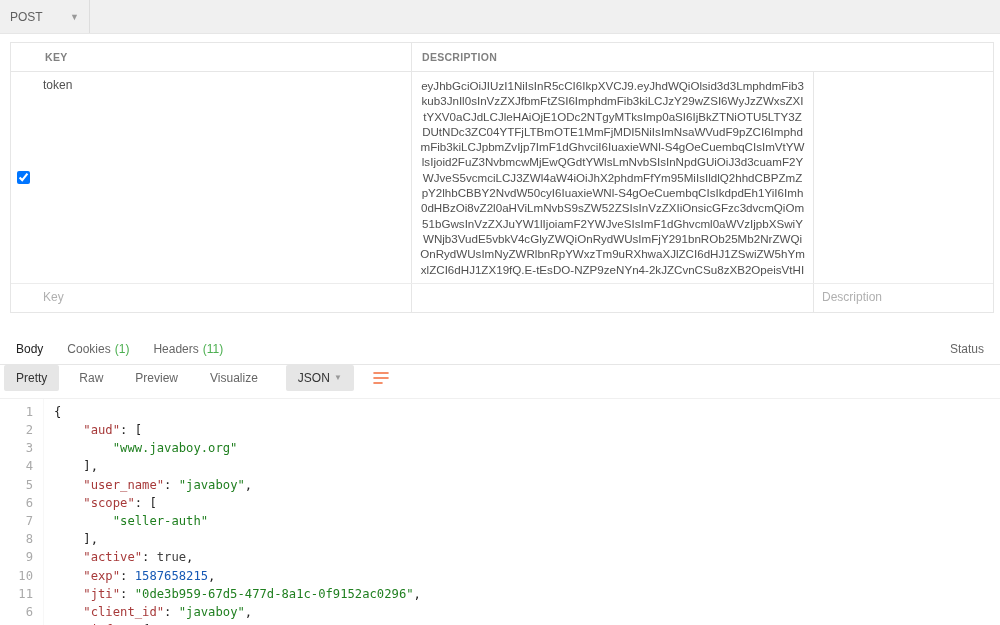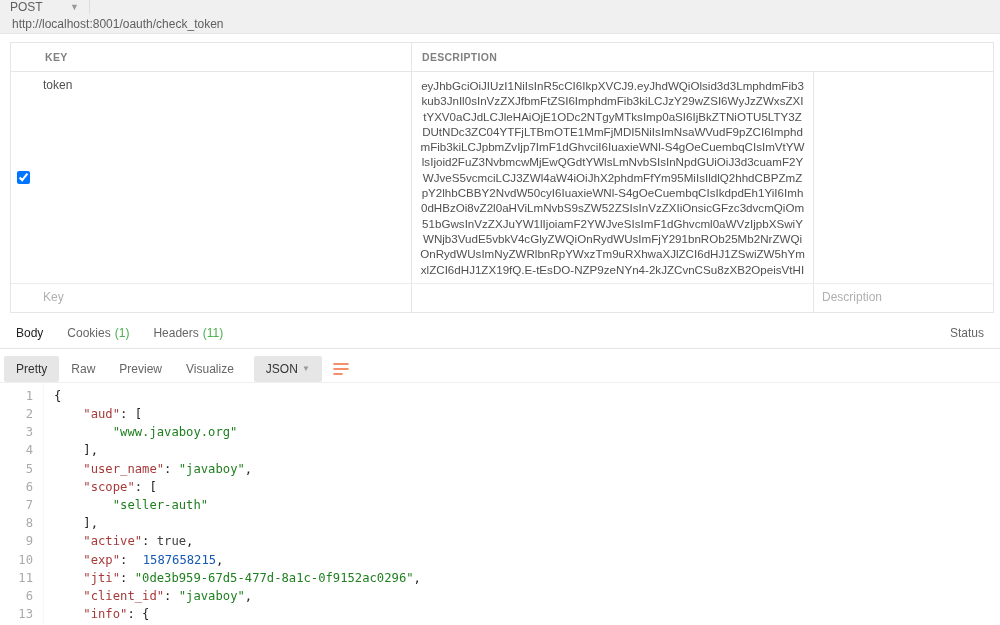--- a/index.html
+++ b/index.html
@@ -1,69 +1,68 @@
 <!DOCTYPE html>
 <html><head>
   <meta charset="utf-8">
   <style>
     * { margin: 0; padding: 0; box-sizing: border-box; }
     body { font-family: -apple-system, "Helvetica Neue", Arial, sans-serif; font-size: 12px; color: #212121; background: #fff; }
 
-    .top-bar { display: flex; align-items: stretch; height: 34px; border-bottom: 1px solid #e6e6e6; background: #f0f0f0; flex-direction: column; }
+    .top-bar { display: flex; align-items: stretch; height: 34px; border-bottom: 1px solid #e6e6e6; background: #f0f0f0; }
     .method-select { width: 90px; display: flex; align-items: center; padding: 0 10px; color: #606060; border-right: 1px solid #ddd; cursor: pointer; justify-content: space-between; }
     .method-select .chevron { font-size: 9px; color: #999; }
     .url-input { flex: 1; border: none; padding: 0 12px; font-size: 12px; background: #f0f0f0; color: #606060; outline: none; }
 
     .params-panel { border: 1px solid #e6e6e6; margin: 8px 6px 0 10px; }
     .params-header { display: flex; background: #fff; border-bottom: 1px solid #e6e6e6; }
     .params-header > div { padding: 8px 10px; font-size: 10.5px; color: #808080; font-weight: 600; letter-spacing: .3px; }
     .col-key { width: 401px; border-right: 1px solid #e6e6e6; }
     .col-value { width: 402px; border-right: 1px solid #e6e6e6; }
     .col-desc { flex: 1; }
 
     .params-row { display: flex; border-bottom: 1px solid #ececec; align-items: stretch; min-height: 28px; }
     .params-row:last-child { border-bottom: none; }
     .check-cell { width: 24px; display: flex; align-items: center; justify-content: center; }
     .check-cell input { width: 13px; height: 13px; }
     .key-cell { width: 377px; border-right: 1px solid #e6e6e6; padding: 6px 8px; color: #505050; }
     .value-cell { width: 402px; border-right: 1px solid #e6e6e6; padding: 6px 8px; color: #505050; word-break: break-all; font-size: 11.6px; line-height: 1.32; text-align: center; }
     .desc-cell { flex: 1; padding: 6px 8px; color: #505050; }
     .placeholder { color: #b0b0b0; }
 
-    .response-tabs { display: flex; align-items: center; padding: 0 4px; margin-top: 6px; height: 30px; border-bottom: 1px solid #e6e6e6; font-size: 12px; }
+    .response-tabs { display: flex; align-items: center; padding: 0 4px; margin-top: 22px; height: 30px; border-bottom: 1px solid #e6e6e6; font-size: 12px; }
     .rtab { padding: 0 12px; color: #666; cursor: pointer; height: 100%; display: flex; align-items: center; }
     .rtab .count { color: #4CAF50; margin-left: 4px; }
     .rtab.active { color: #222; }
     .status-right { margin-left: auto; padding-right: 12px; color: #666; }
 
-    .body-toolbar { display: flex; align-items: flex-end; height: 34px; padding: 0 4px; gap: 0; border-bottom: 1px solid #f0f0f0; }
+    .body-toolbar { display: flex; align-items: flex-start; height: 34px; padding: 0 4px; gap: 8px; border-bottom: 1px solid #f0f0f0; }
     .bt-btn { padding: 0 12px; height: 26px; display: flex; align-items: center; color: #666; cursor: pointer; font-size: 12px; border-radius: 2px; }
     .bt-btn.selected { background: #e6e6e6; color: #333; }
     .bt-btn .chevron { font-size: 8px; margin-left: 4px; color: #999; }
     .wrap-icon { margin-left: 6px; color: #F26B3A; width: 26px; height: 26px; display: flex; align-items: center; justify-content: center; cursor: pointer; }
 
     .editor { display: flex; font-family: Menlo, Consolas, monospace; font-size: 12.2px; line-height: 18.2px; }
     .gutter { width: 44px; text-align: right; color: #aaa; padding: 4px 10px 60px 0; background: #fff; user-select: none; border-right: 1px solid #f7f7f7; }
     .gutter div { height: 18.2px; }
     .code { flex: 1; padding: 4px 0 60px 10px; white-space: pre; overflow: hidden; }
     .code div { height: 18.2px; } 
     .key { color: #A73A3A; }
     .str { color: #1F7F1F; }
     .bool { color: #404040; }
-    .num  { color: #1659B5; margin-left: 8px; }
+    .num  { color: #1659B5; }
   </style>
 </head>
 <body>
 
 <div class="top-bar">
   <div class="method-select">
     <span>POST</span>
     <span class="chevron">▼</span>
   </div>
-  <input class="url-input" value="http://localhost:8001/oauth/check_token" style="">
 </div>
 
 <div class="params-panel">
   <div class="params-header">
     <div class="col-key" style="padding-left:34px">KEY</div>
     <div class="col-desc">DESCRIPTION</div>
   </div>
   <div class="params-row">
     <div class="check-cell">
       <input type="checkbox" checked="" style="">

